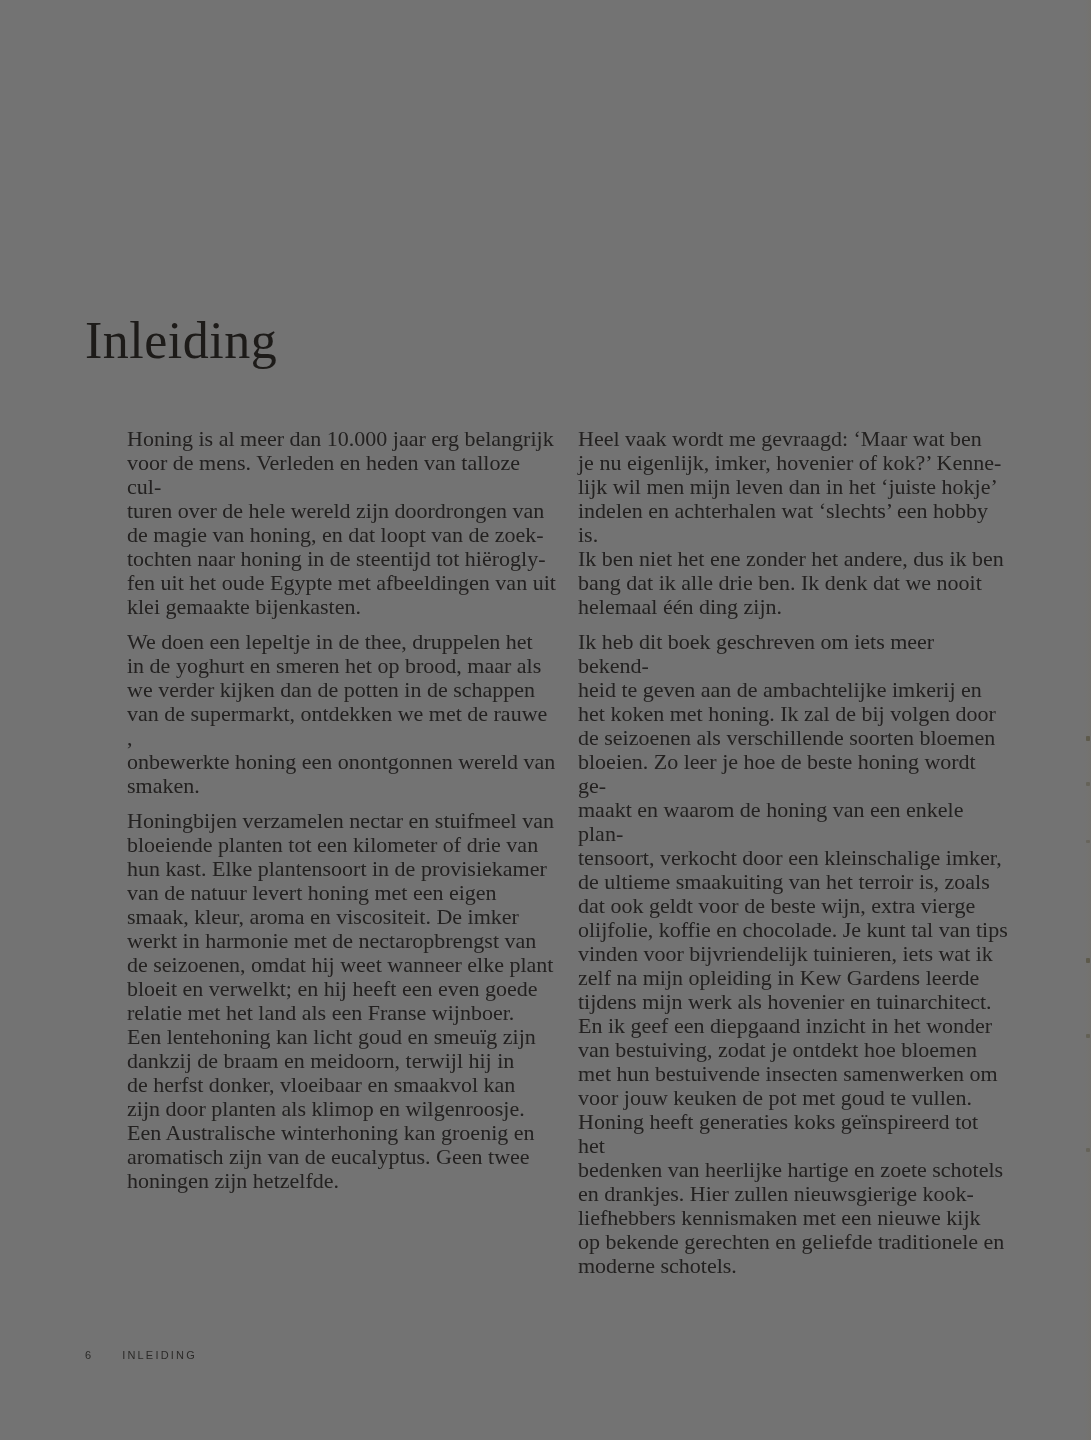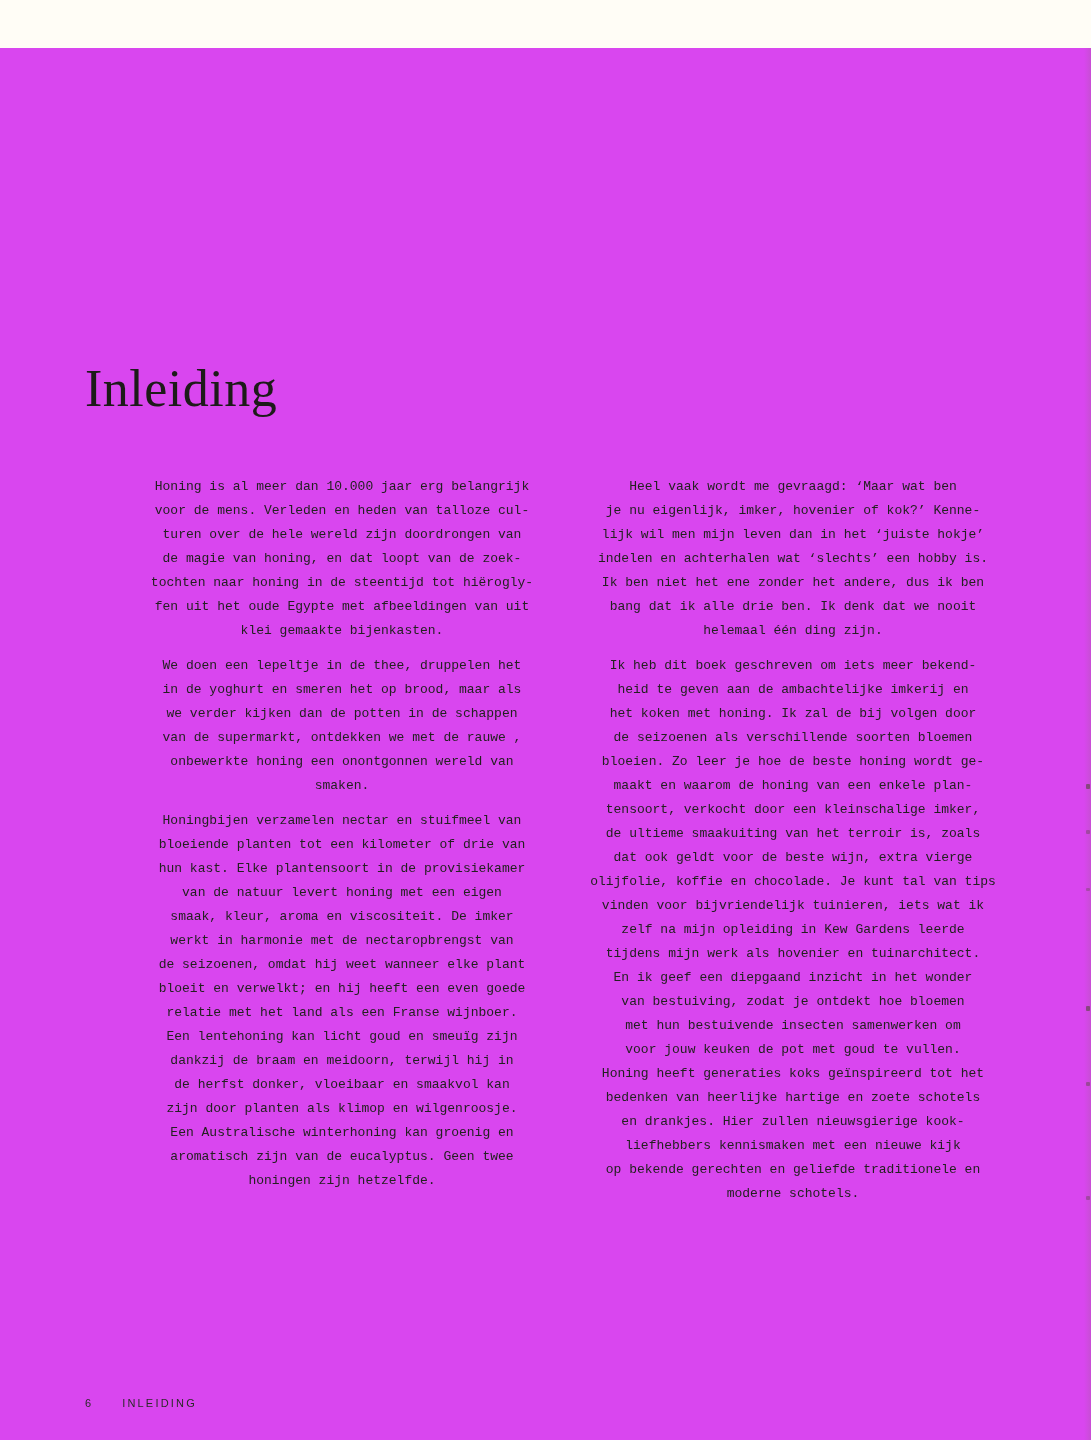--- a/index.html
+++ b/index.html
@@ -11,22 +11,21 @@
     height: 1440px;
     position: relative;
     background: #fffdf6;
     font-family: "Liberation Serif", serif;
     color: #232120;
     overflow: hidden;
   }
   .page {
     position: absolute;
     inset: 0;
-    background: #d946ef;
-    margin-top: 48px;
+    background: #737373;
   }
   .title {
     position: absolute;
     left: 85px;
     top: 310px;
     margin: 0;
     font-family: "Liberation Serif", serif;
     font-weight: 400;
     font-size: 52px;
     line-height: 1.2;
@@ -35,26 +34,25 @@
   }
   .col {
     position: absolute;
     top: 427px;
     width: 430px;
   }
   .col-left  { left: 127px; }
   .col-right { left: 578px; }
   .para {
     margin: 0 0 11px 0;
-    font-size: 13px;
+    font-size: 22px;
     line-height: 24px;
     white-space: pre-line;
-    text-align: center;
+    text-align: left;
     color: #232120;
-    font-family: Liberation Mono, monospace;
   }
   .footer {
     position: absolute;
     left: 85px;
     top: 1349px;
     font-family: "Liberation Sans", sans-serif;
     font-size: 11px;
     color: #2b2a28;
     display: flex;
     align-items: baseline;

